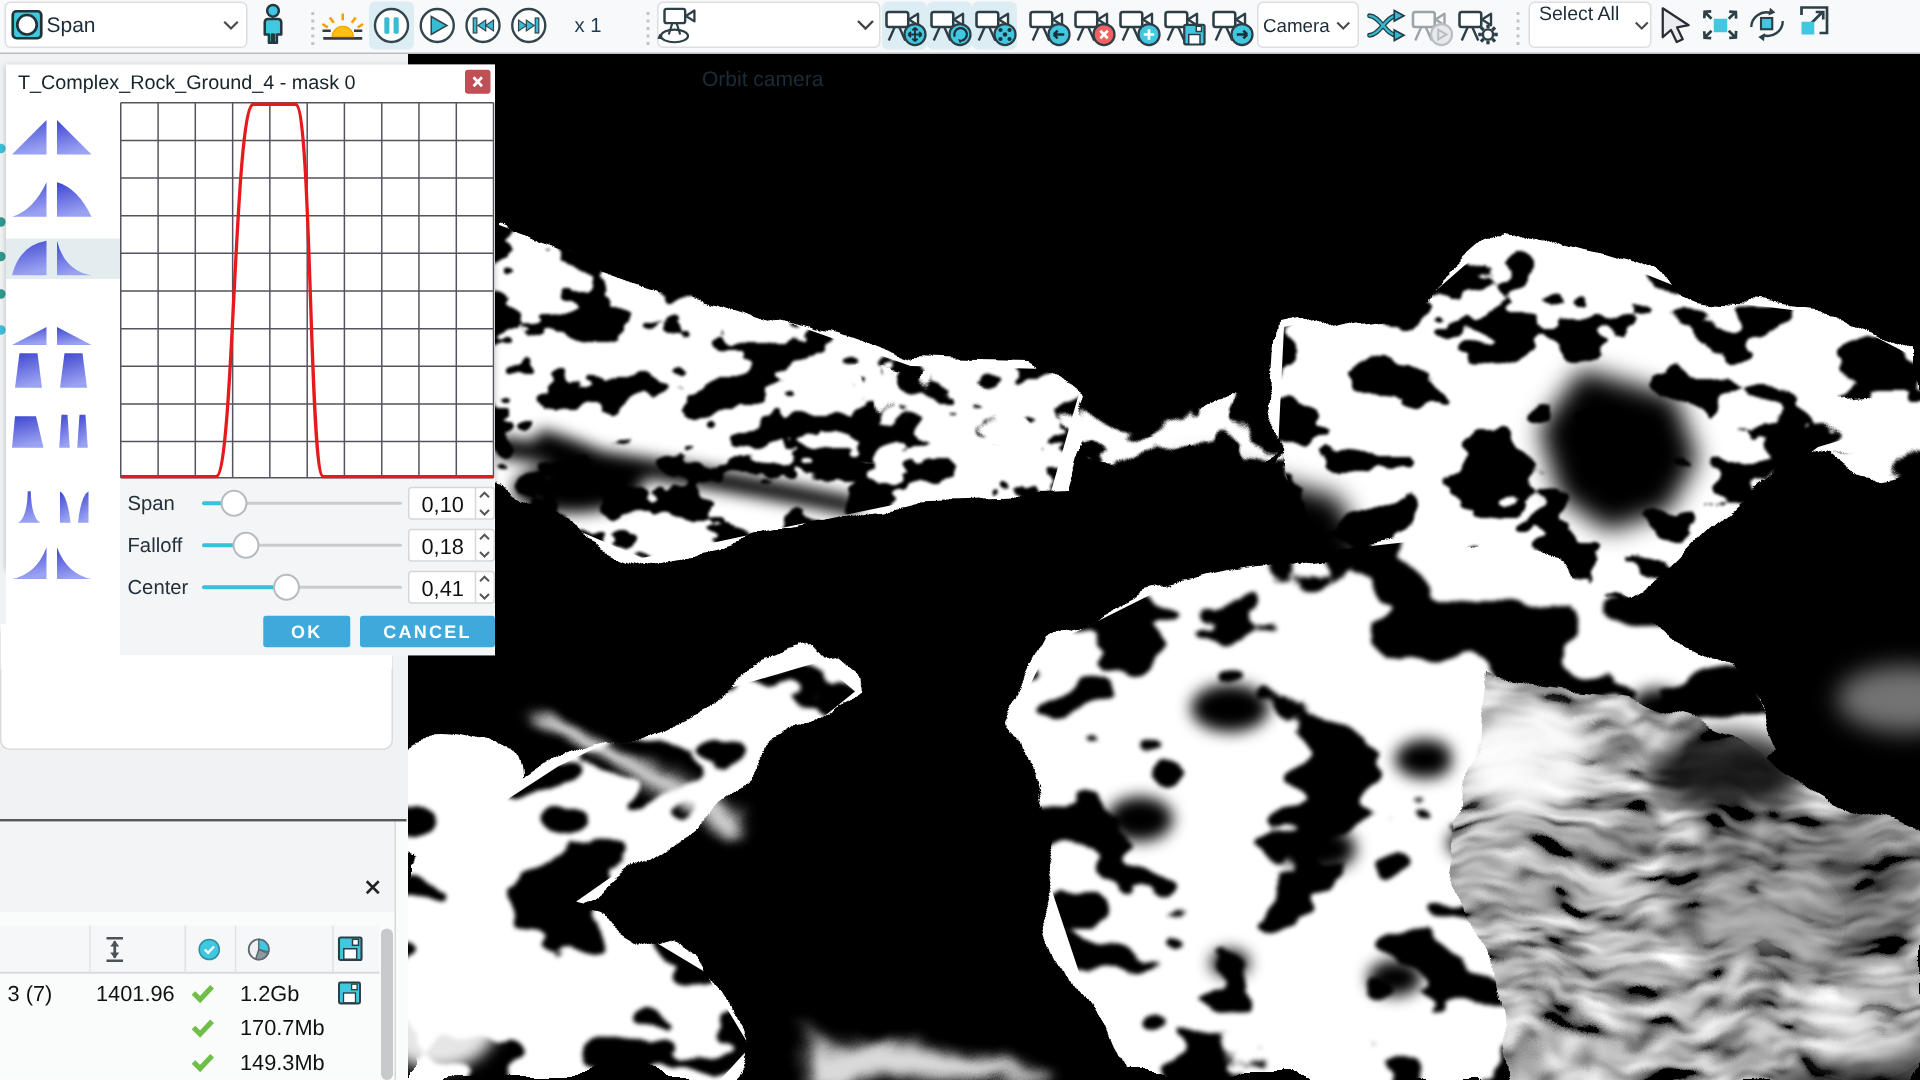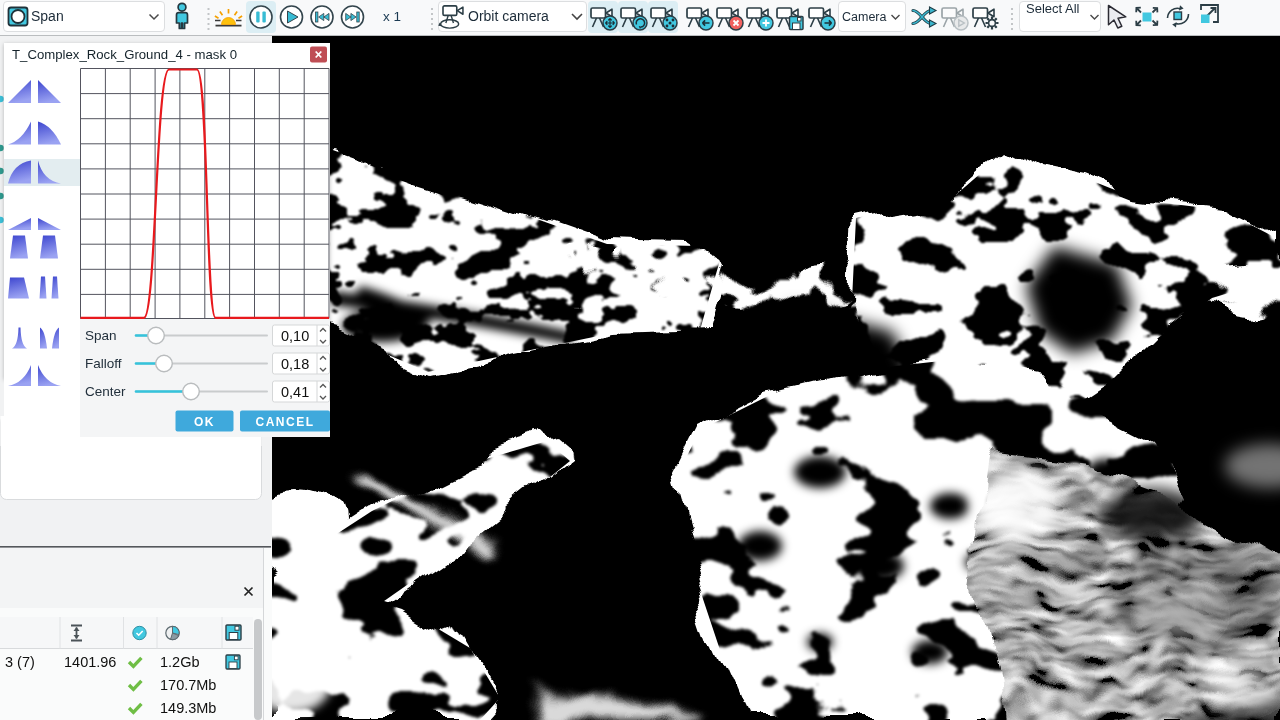--- a/index.html
+++ b/index.html
@@ -208,21 +208,21 @@
       </g>
   <g filter="url(#bl5)">
         <ellipse cx="20" cy="645" rx="40" ry="32" fill="#fff" opacity="0.9"></ellipse>
       </g>
 </svg>
 </div>
 <div id="toolbar">
   <div class="dd" style="left:3px;width:162px;"></div>
   <div class="ddtext" style="left:31px;">Span</div>
   <div class="dd" style="left:438px;width:149px;"></div>
-  <div class="ddtext" style="left:468px;">Orbit camera</div>
+  <div class="ddtext" style="left:468px;margin-top:36px;">Orbit camera</div>
   <div class="dd" style="left:838px;width:68px;"></div>
   <div class="ddtext" style="left:842px;font-size:12.5px;top:10px;text-align:right;">Camera</div>
   <div class="dd" style="left:1019px;width:82px;"></div>
   <div class="ddtext" style="left:1026px;font-size:13px;top:1px;">Select All</div>
   <div class="ddtext" style="left:383px;top:9px;color:#1b3a52;font-size:13.5px;">x 1</div>
   <div class="tbtn hl" style="left:246px;"></div>
   <div class="tbtn hl" style="left:588px;"></div>
   <div class="tbtn hl" style="left:618px;"></div>
   <div class="tbtn hl" style="left:648px;"></div>
   <svg class="abs" style="left:0;top:0;z-index:6" width="1280" height="36" viewBox="0 0 1280 36">

